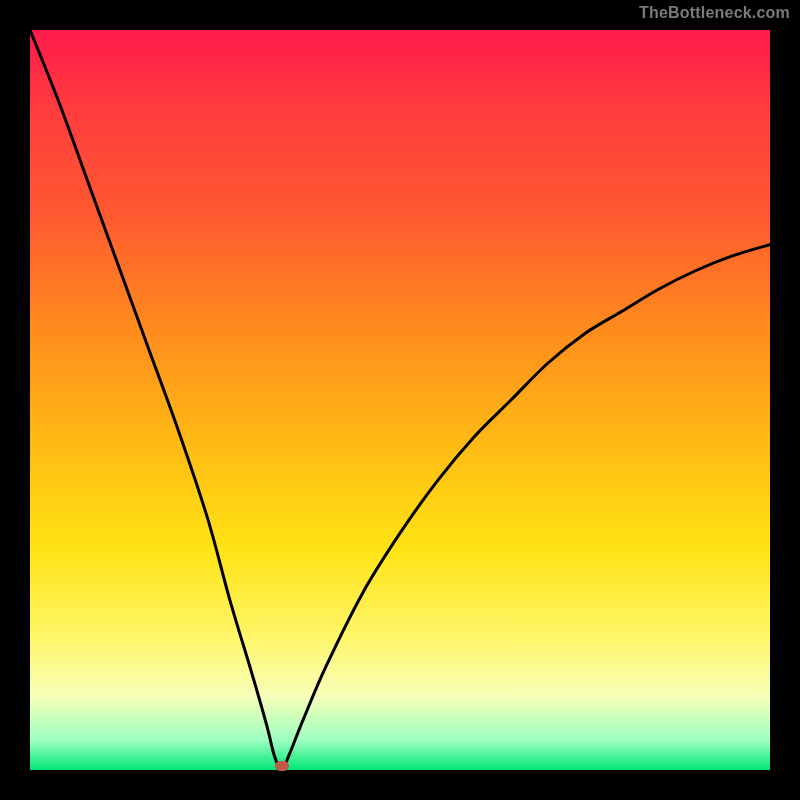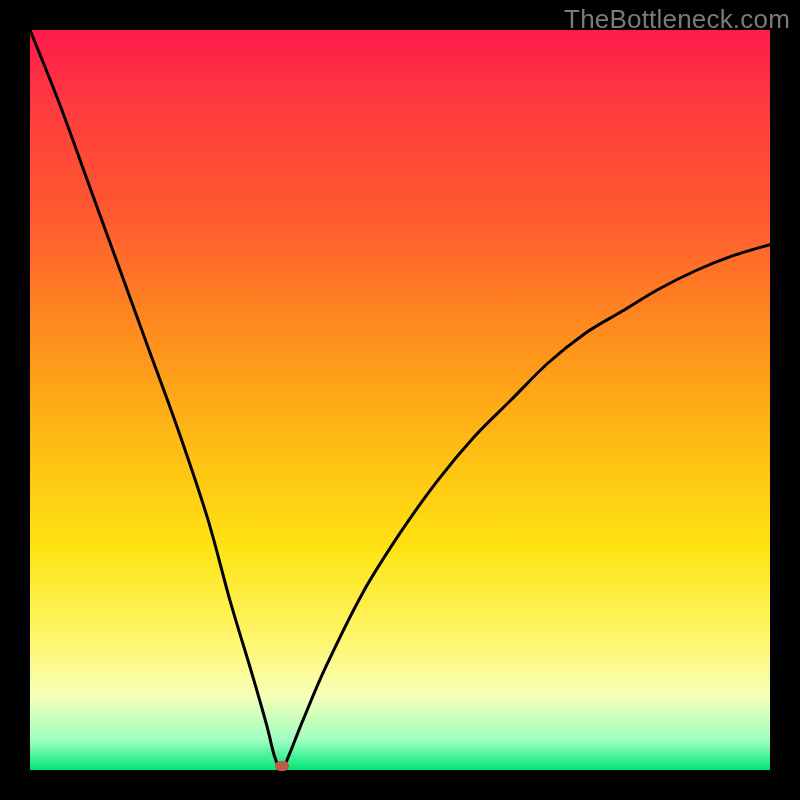--- a/index.html
+++ b/index.html
@@ -15,22 +15,22 @@
     position: relative;
     width: 800px;
     height: 800px;
     background: #000;
   }
   .watermark {
     position: absolute;
     top: 4px;
     right: 10px;
     color: #7a7a7a;
-    font-size: 26px;
-    font-weight: 400;
+    font-size: 16px;
+    font-weight: 700;
     letter-spacing: 0.2px;
     user-select: none;
   }
   .plot {
     position: absolute;
     left: 30px;
     top: 30px;
     width: 740px;
     height: 740px;
     

